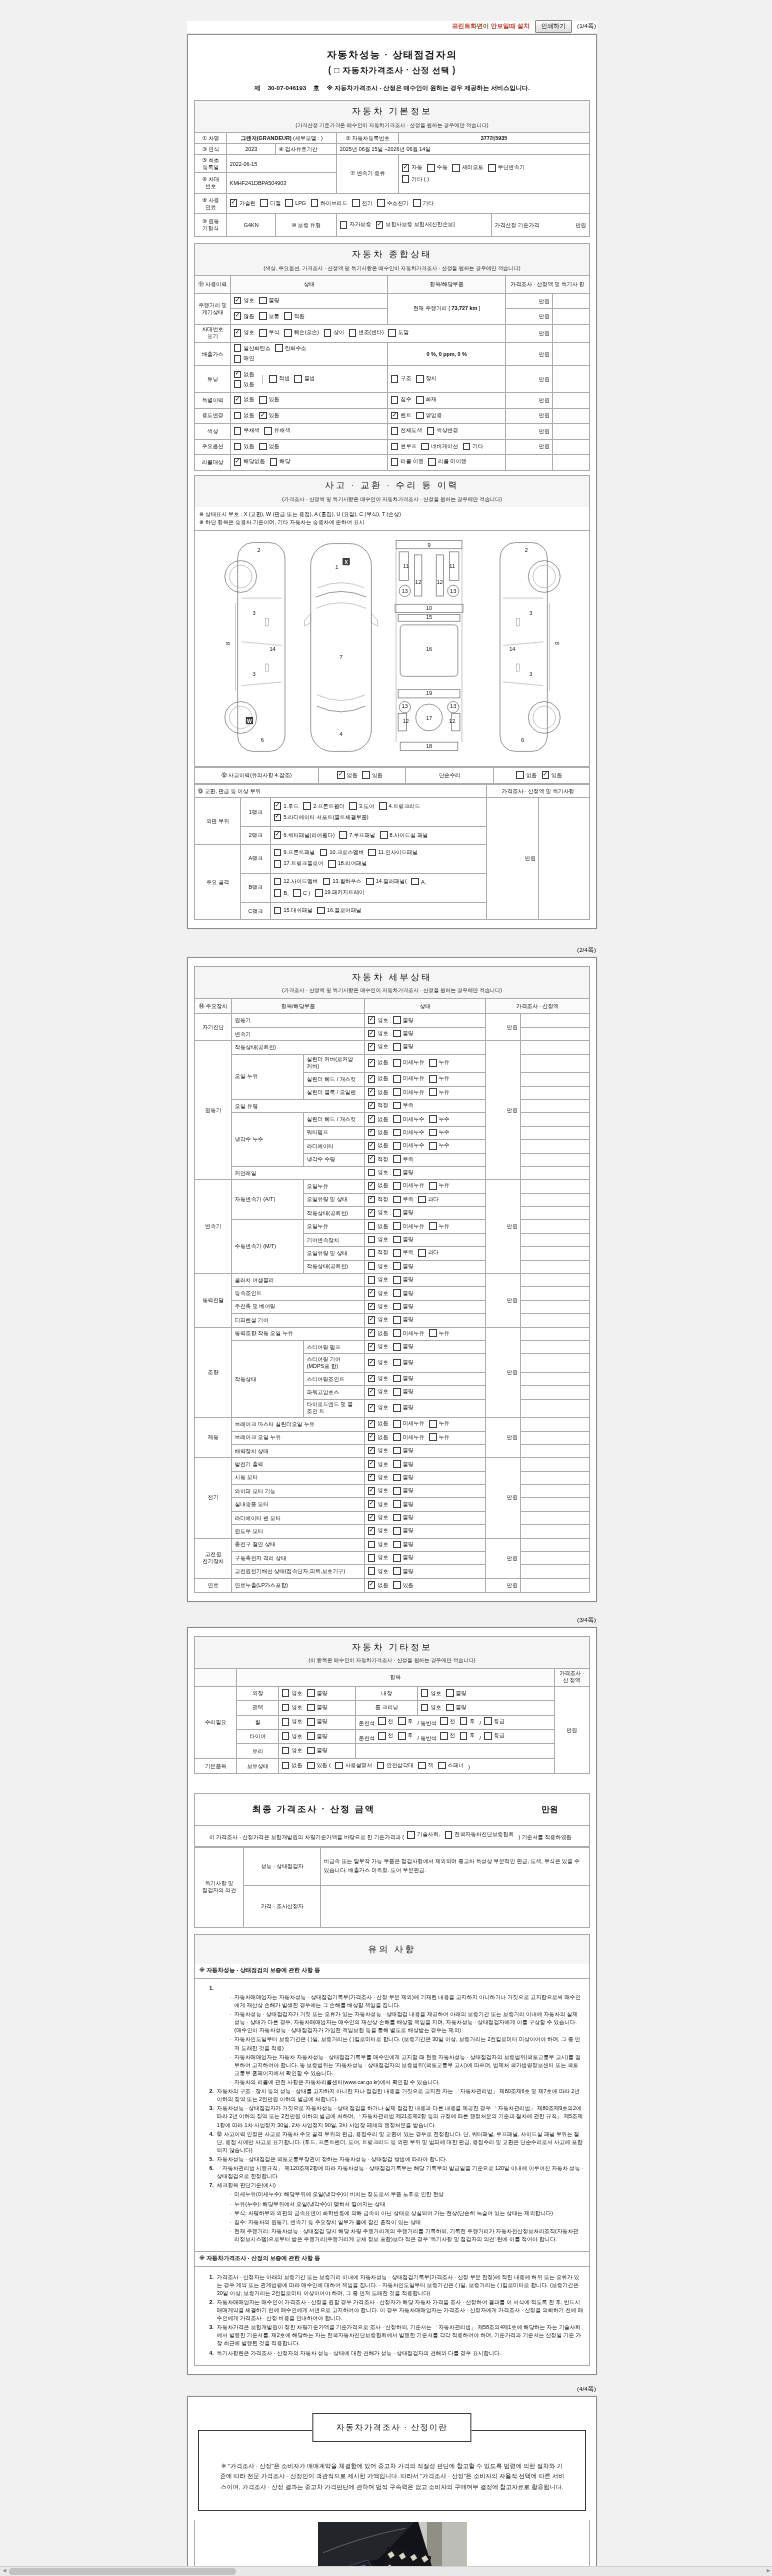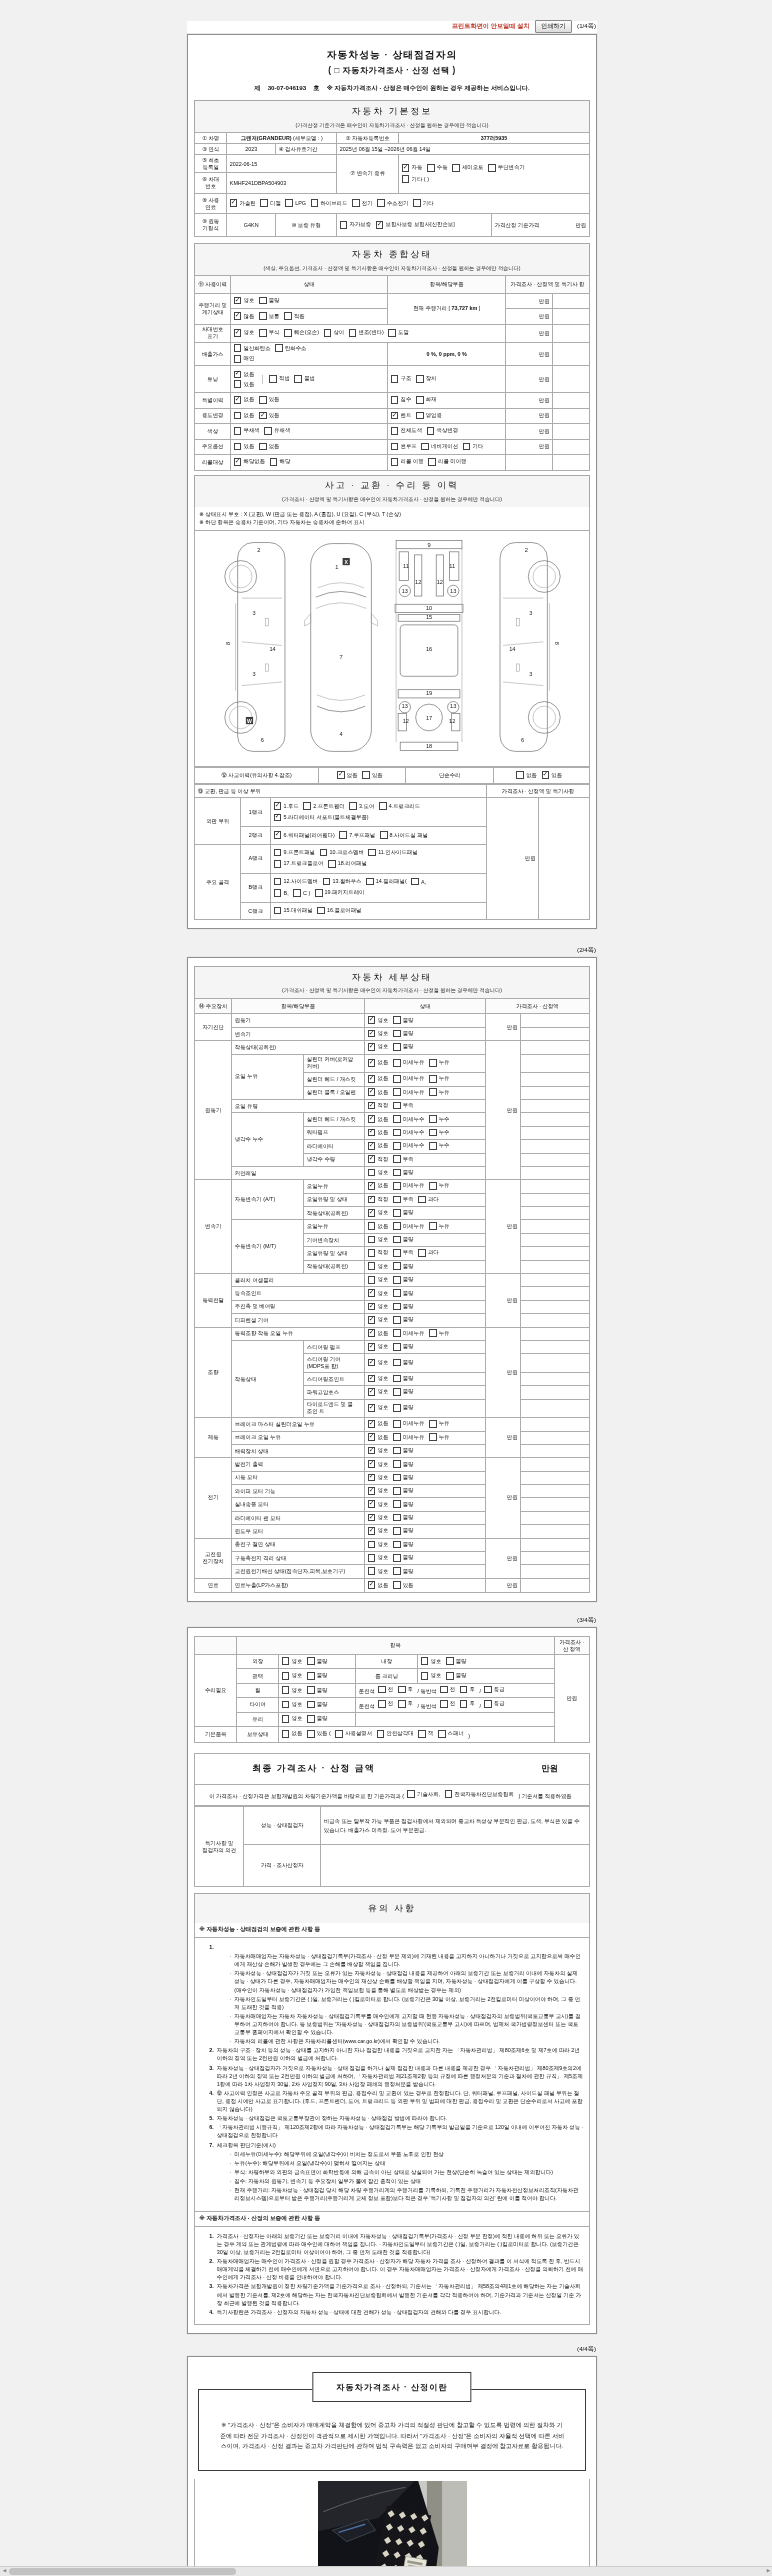--- a/index.html
+++ b/index.html
@@ -33,25 +33,25 @@
   .note-row .nt{flex:1;}
   .bullet .nn{font-weight:normal;}
   .notes-wrap{border:0.5px solid #adadad;border-top:none;padding:4.1px 5.2px 7.2px;}
   .notes-title{border:0.5px solid #adadad;border-top:none;padding:3.1px 4.1px;font-size:5.7px;font-weight:bold;}
   .dnum{font-size:11px;fill:#222;text-anchor:middle;font-family:"Liberation Sans",sans-serif;}
   .dbadge{fill:#3d3d3d;}
   .dbadge-t{fill:#fff;font-size:10px;font-weight:bold;text-anchor:middle;font-family:"Liberation Sans",sans-serif;}
   .diagwrap{border:0.5px solid #adadad;border-top:none;padding:5.2px 0;text-align:center;}
   .carline{fill:none;stroke:#777;stroke-width:1.4;}
   .carline2{fill:none;stroke:#999;stroke-width:1;}
-  .bigmoney{border:0.5px solid #adadad;display:flex;align-items:center;justify-content:space-between;padding:9.3px 31px 9.3px 57px;margin-top:10px;}
+  .bigmoney{border:0.5px solid #adadad;display:flex;align-items:center;justify-content:space-between;padding:9.3px 31px 9.3px 57px;margin-top:19px;}
   .bigmoney .l{font-size:8.8px;font-weight:bold;letter-spacing:1.5px;}
   .bigmoney .r{font-size:8.2px;font-weight:bold;}
   .tabbox{position:relative;margin:24px 4.1px 0;border:1px solid #3c3c3c;padding:30px 20.6px 17.5px;}
-  .tab{position:absolute;top:-17.5px;left:50%;transform:translateX(-50%);background:#fff;border:1px solid #3c3c3c;padding:8.2px 23px;font-size:8.2px;font-weight:bold;letter-spacing:1px;white-space:nowrap;}
+  .tab{position:absolute;top:-17.5px;left:50%;transform:translateX(-50%);background:#fff;border:1px solid #3c3c3c;padding:8.2px 23px;font-size:8.2px;font-weight:normal;letter-spacing:1px;white-space:nowrap;}
   .tabtext{font-size:6px;line-height:1.8;text-align:center;}
   .photo-cell{border:0.5px solid #adadad;border-top:none;text-align:center;padding:2.1px 0;}
   .scrollbar{position:absolute;left:0;bottom:0;width:773px;height:8.8px;background:#e8e8e8;border-top:0.5px solid #d0d0d0;}
   .sb-thumb{position:absolute;left:9.3px;top:1px;width:227px;height:6.7px;background:#c2c2c2;border-radius:3.6px;}
   .sb-arrow{position:absolute;top:0;width:8.8px;height:8.8px;background:#e8e8e8;color:#8a8a8a;font-size:4.6px;line-height:8.8px;text-align:center;}
 </style>
 </head>
 <body>
 
 <div class="col">
@@ -1205,20 +1205,24 @@
               </span></td>
             <td class="rt">만원</td>
             <td></td>
           </tr>
     </tbody>
       </table>
   </div>
 
   <div class="pagelabel-line" style="margin-top:10.3px">(3/4쪽)</div>
   <div class="page" style="min-height:489px">
+    <div class="band">
+      <div class="bt">자동차 기타정보</div>
+      <div class="bs">(이 항목은 매수인이 자동차가격조사 · 산정을 원하는 경우에만 적습니다)</div>
+    </div>
     <table class="t">
       <colgroup>
           <col style="width:42px">
           <col style="width:42px">
           <col style="width:77px">
           <col style="width:62px">
           <col>
           <col style="width:35px">
         </colgroup>
       <tbody>

